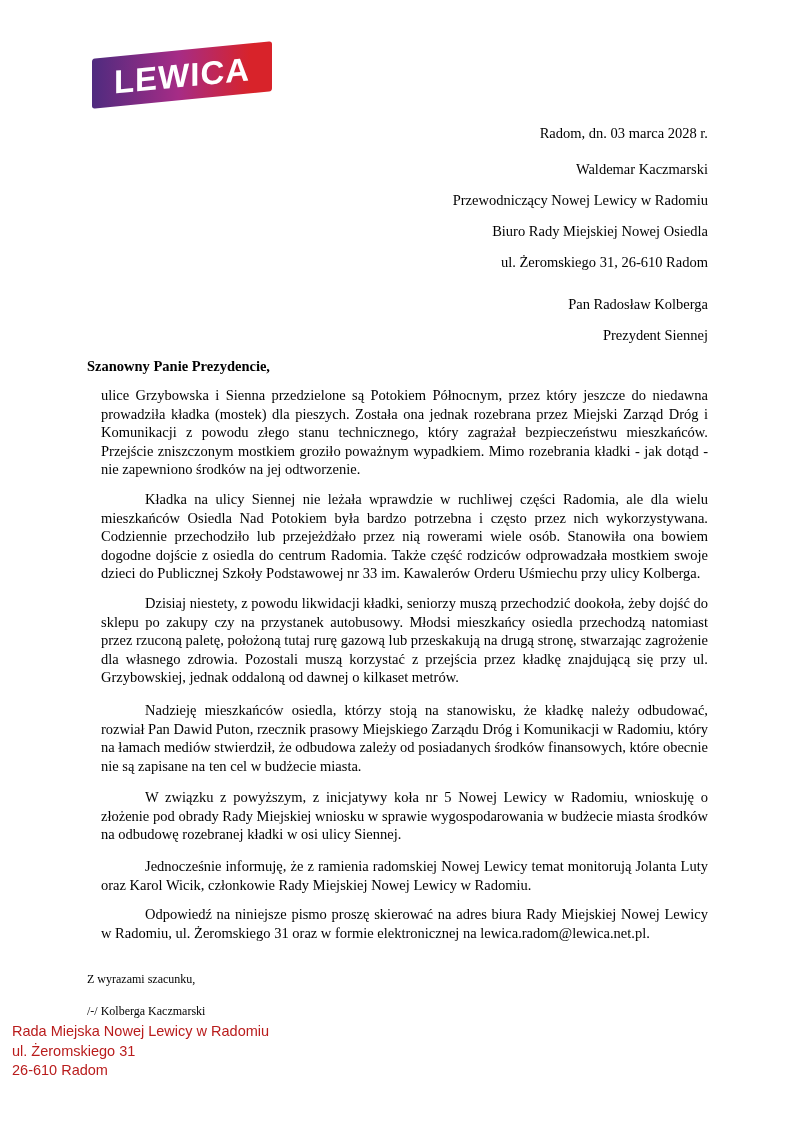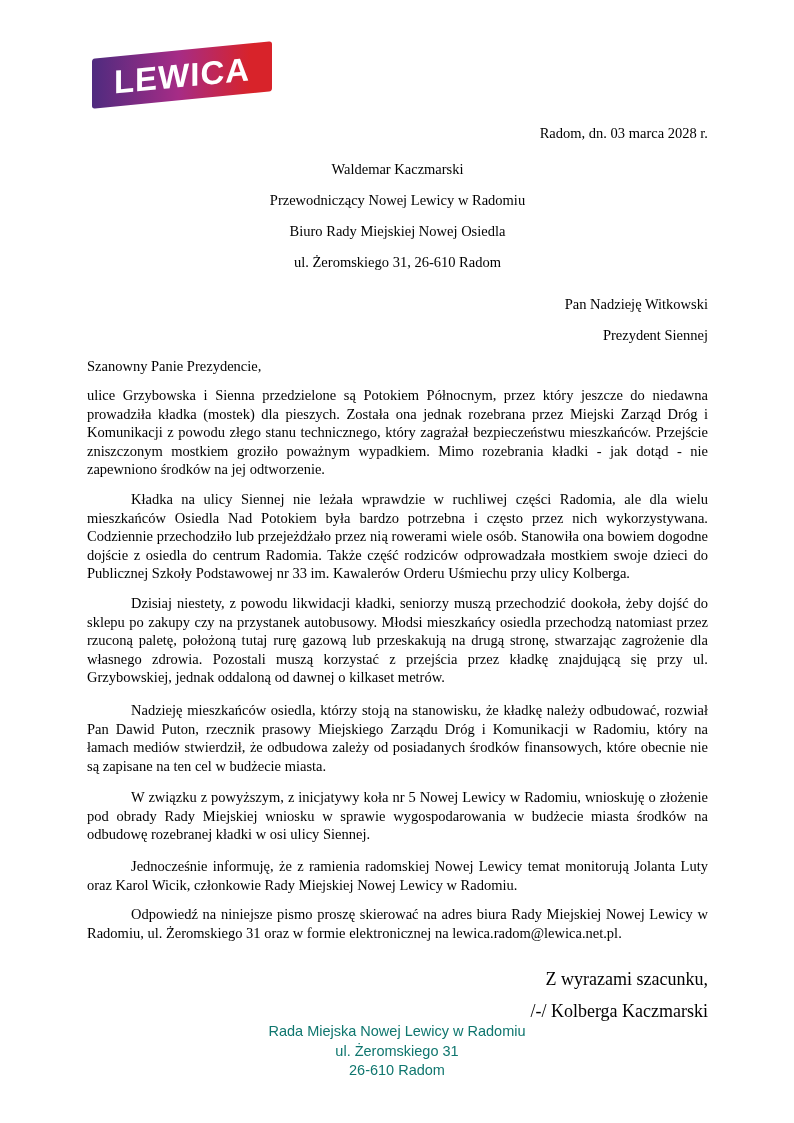--- a/index.html
+++ b/index.html
@@ -57,56 +57,55 @@
     margin-top: 12px;
     text-align: right;
     font-size: 14.5px;
     line-height: 19px;
   }
   .header-lines {
     margin-top: 11px;
     font-size: 14.5px;
   }
   .header-lines .h-line { line-height: 31px; white-space: nowrap; }
-  .sender-block   { text-align: center; }
+  .sender-block   { text-align: right; }
   .recipient-block{ text-align: right; }
-  .salutation     { line-height: 31px; font-size: 14.5px; }
+  .salutation     { line-height: 31px; font-size: 14.5px; font-weight: bold; }
 
   
   .body-text {
     margin-top: 4px;
     font-size: 14.5px;
     line-height: 18.6px;
     text-align: justify;
   }
-  .body-text p { margin-bottom: 11px; }
+  .body-text p { margin-bottom: 11px; margin-left: 14px; }
   .body-text p.indent { text-indent: 44px; }
   .body-text p.p3 { margin-bottom: 14px; }
   .body-text p.p4 { margin-bottom: 13px; }
   .body-text p.p5 { margin-bottom: 13px; }
 
   
   .closing {
     margin-top: 21px;
-    text-align: right;
-    font-size: 18px;
+    font-size: 12px;
   }
   .closing .c-line { line-height: 32px; }
 
   
   .footer {
     position: absolute;
-    left: 0;
+    left: 12px;
     right: 0;
     top: 1022px;
-    text-align: center;
+    text-align: left;
     font-family: "Liberation Sans", "DejaVu Sans", sans-serif;
     font-size: 14.5px;
     line-height: 19.5px;
-    color: #0f766e;
+    color: #b91c1c;
   }
 </style>
 </head>
 <body>
 
 <div class="page">
   <div class="content">
 
     <div class="logo-wrap">
       <div class="logo-banner" style="background: linear-gradient(90deg, rgb(79, 43, 127) 0%, rgb(166, 44, 134) 48%, rgb(216, 35, 42) 88%);">
@@ -117,21 +116,21 @@
     <div class="date-line">Radom, dn. 03 marca 2028 r.</div>
 
     <div class="header-lines sender-block">
       <div class="h-line">Waldemar Kaczmarski</div>
       <div class="h-line">Przewodniczący Nowej Lewicy w Radomiu</div>
       <div class="h-line">Biuro Rady Miejskiej Nowej Osiedla</div>
       <div class="h-line">ul. Żeromskiego 31, 26-610 Radom</div>
     </div>
 
     <div class="header-lines recipient-block">
-      <div class="h-line">Pan Nadzieję Witkowski</div>
+      <div class="h-line">Pan Radosław Kolberga</div>
       <div class="h-line">Prezydent Siennej</div>
     </div>
 
     <div class="salutation">Szanowny Panie Prezydencie,</div>
 
     <div class="body-text">
       <p class="p1">ulice Grzybowska i Sienna przedzielone są Potokiem Północnym, przez który jeszcze do niedawna prowadziła kładka (mostek) dla pieszych. Została ona jednak rozebrana przez Miejski Zarząd Dróg i Komunikacji z powodu złego stanu technicznego, który zagrażał bezpieczeństwu mieszkańców. Przejście zniszczonym mostkiem groziło poważnym wypadkiem. Mimo rozebrania kładki - jak dotąd - nie zapewniono środków na jej odtworzenie.</p>
       <p class="indent p2">Kładka na ulicy Siennej nie leżała wprawdzie w ruchliwej części Radomia, ale dla wielu mieszkańców Osiedla Nad Potokiem była bardzo potrzebna i często przez nich wykorzystywana. Codziennie przechodziło lub przejeżdżało przez nią rowerami wiele osób. Stanowiła ona bowiem dogodne dojście z osiedla do centrum Radomia. Także część rodziców odprowadzała mostkiem swoje dzieci do Publicznej Szkoły Podstawowej nr 33 im. Kawalerów Orderu Uśmiechu przy ulicy Kolberga.</p>
       <p class="indent p3">Dzisiaj niestety, z powodu likwidacji kładki, seniorzy muszą przechodzić dookoła, żeby dojść do sklepu po zakupy czy na przystanek autobusowy. Młodsi mieszkańcy osiedla przechodzą natomiast przez rzuconą paletę, położoną tutaj rurę gazową lub przeskakują na drugą stronę, stwarzając zagrożenie dla własnego zdrowia. Pozostali muszą korzystać z przejścia przez kładkę znajdującą się przy ul. Grzybowskiej, jednak oddaloną od dawnej o kilkaset metrów.</p>
       <p class="indent p4">Nadzieję mieszkańców osiedla, którzy stoją na stanowisku, że kładkę należy odbudować, rozwiał Pan Dawid Puton, rzecznik prasowy Miejskiego Zarządu Dróg i Komunikacji w Radomiu,  który na łamach mediów stwierdził, że odbudowa zależy od posiadanych środków finansowych,  które obecnie nie są zapisane na ten cel w budżecie miasta.</p>

